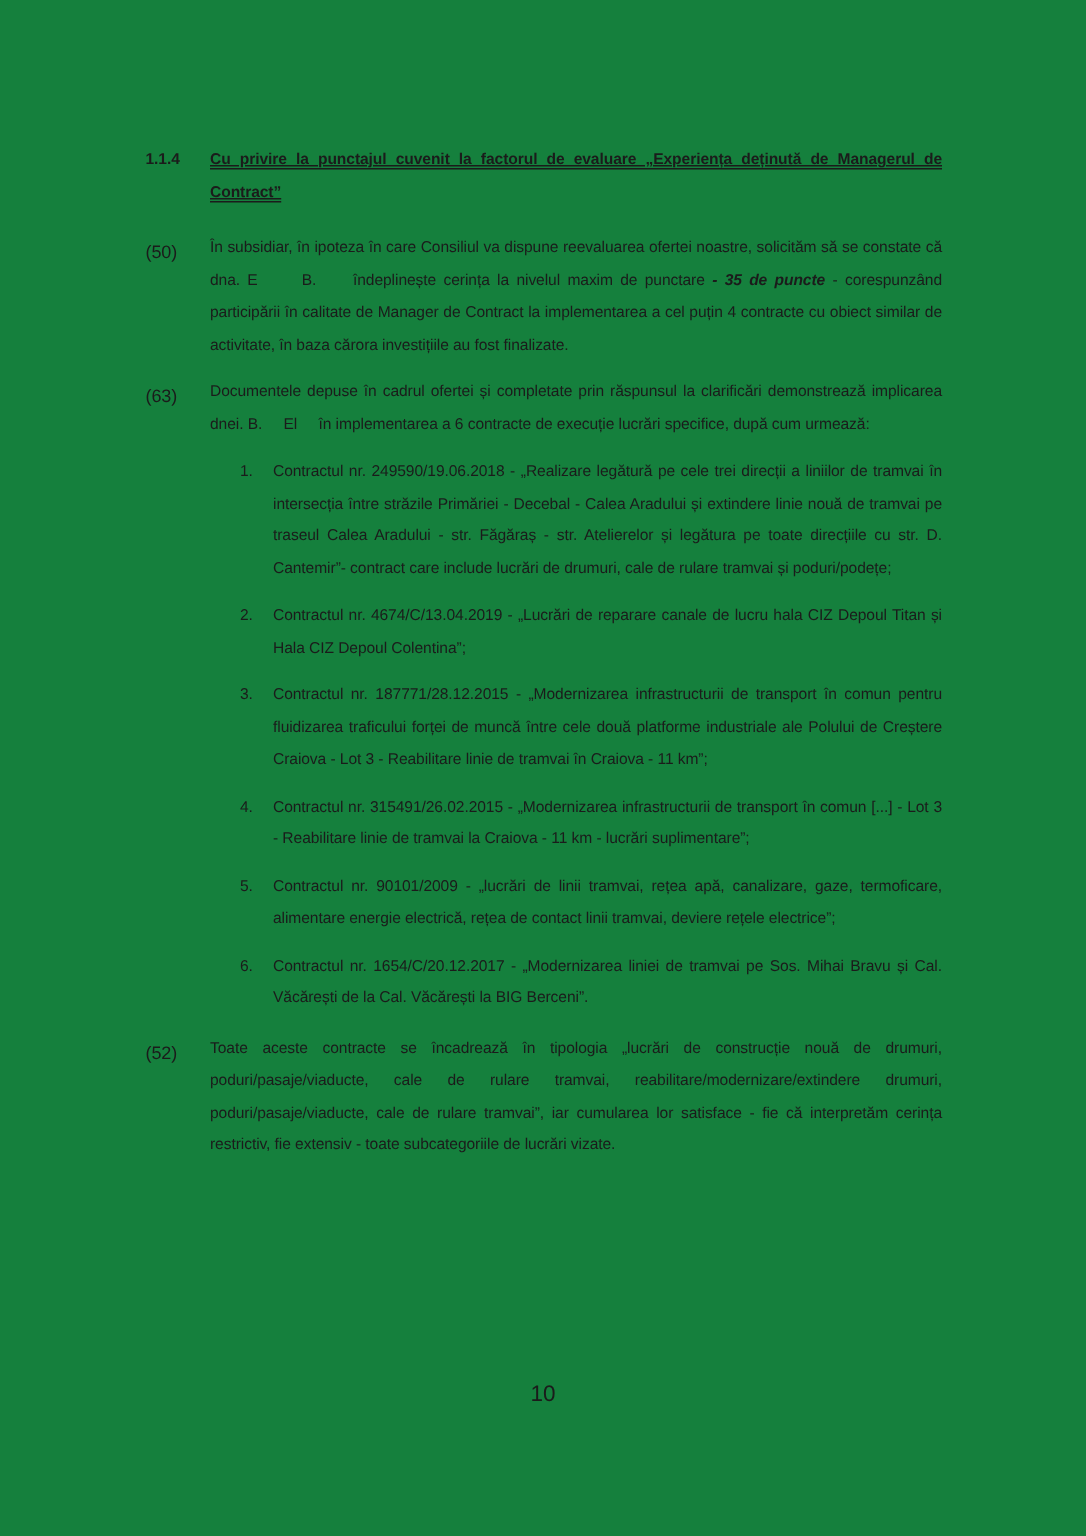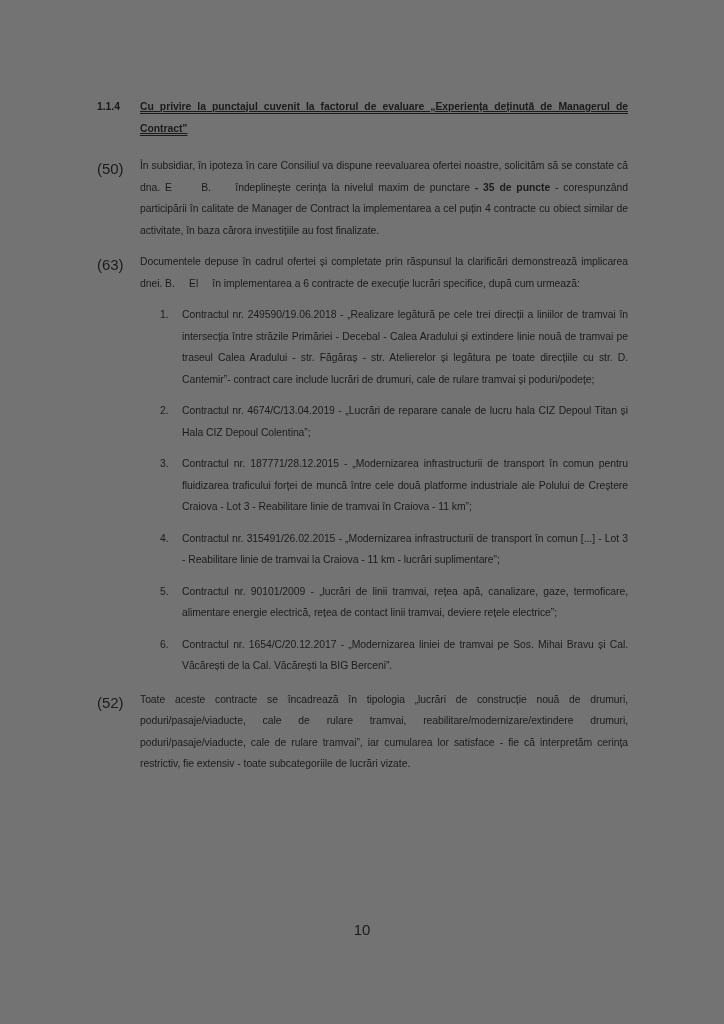--- a/index.html
+++ b/index.html
@@ -1,38 +1,38 @@
 <!DOCTYPE html>
 <html><head>
 <meta charset="utf-8">
 <style>
   * { margin: 0; padding: 0; box-sizing: border-box; }
   html, body { background: #ffffff; }
   .sheet {
     position: relative;
     width: 724px;
     height: 1024px;
-    background: #737373;
+    background: #15803d;
     color: #1b1b1b;
     font-family: "Liberation Sans", sans-serif;
     font-size: 10.4px;
     line-height: 21.5px;
     letter-spacing: -0.05px;
     overflow: hidden;
   }
   .content {
     position: absolute;
     left: 97px;
     top: 96px;
     width: 531px;
   }
   .row { display: flex; align-items: flex-start; }
   .num-col {
     flex: 0 0 43px;
-    font-size: 15px;
+    font-size: 12px;
     padding-top: 3px;
     color: #1b1b1b;
   }
   .body-col { flex: 1; text-align: justify; }
   .heading { margin-bottom: 16px; }
   .heading .num-col {
     font-size: 10.4px;
     font-weight: bold;
     padding-top: 0;
   }
@@ -50,21 +50,21 @@
   .clist-end { height: 2px; }
   .page-number {
     position: absolute;
     top: 922px;
     left: 0;
     width: 724px;
     text-align: center;
     font-size: 15px;
     line-height: 16px;
   }
-  b { font-weight: bold; }
+  b { font-weight: bold; font-style: italic; }
 </style>
 </head>
 <body>
 
 <div class="sheet">
   <div class="content">
 
     <div class="row heading">
       <div class="num-col">1.1.4</div>
       <div class="body-col">

